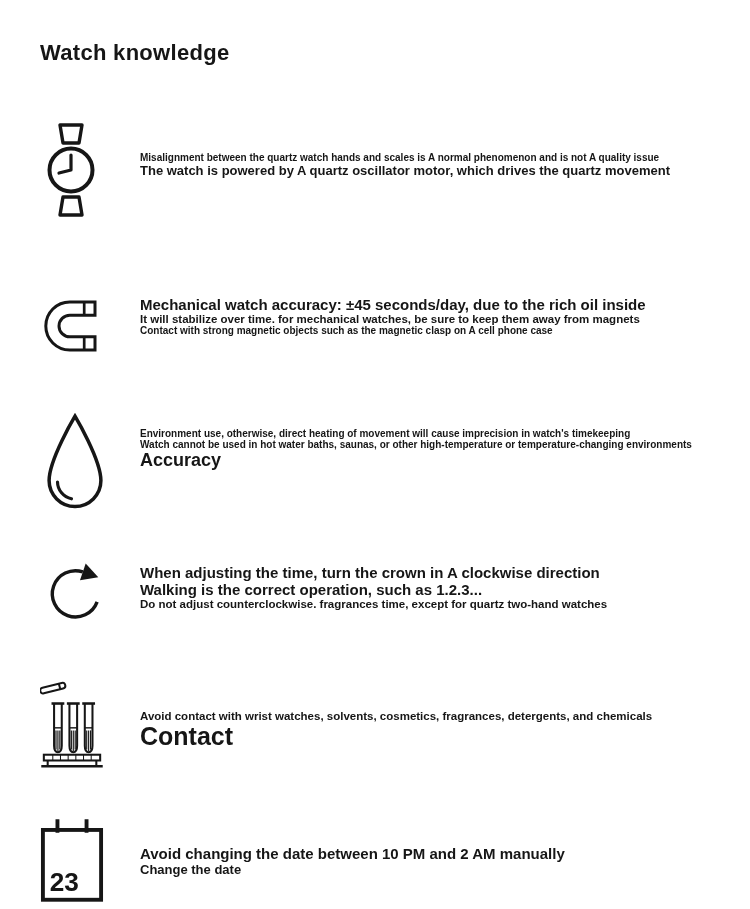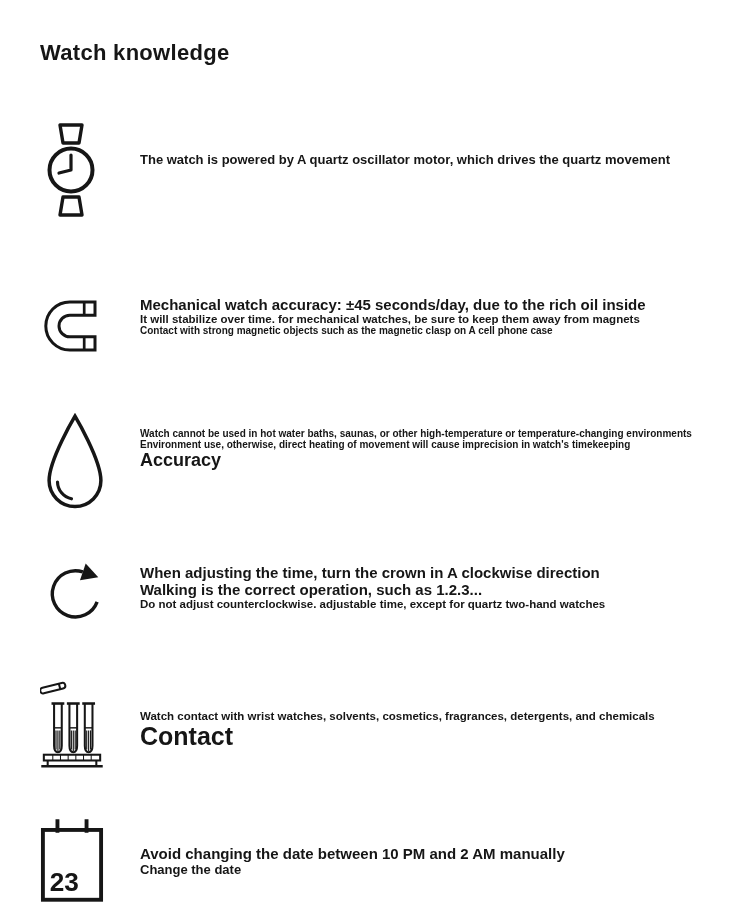--- a/index.html
+++ b/index.html
@@ -57,20 +57,21 @@
   <section class="row sec-1">
     <div class="icon-cell">
       <svg viewBox="0 0 62 96" width="62" height="96" aria-hidden="true">
         <path class="stroke" stroke-width="3.4" stroke-linejoin="round" d="M20,3 L42,3 L39,21 L23,21 Z"></path>
         <circle class="stroke" stroke-width="4" cx="31" cy="48" r="21.5"></circle>
         <path class="stroke" stroke-width="3.2" stroke-linecap="round" d="M31,48 L31,33 M31,48 L19,51"></path>
         <path class="stroke" stroke-width="3.4" stroke-linejoin="round" d="M23,75 L39,75 L42,93 L20,93 Z"></path>
       </svg>
     </div>
     <div class="text-cell pt-30">
+      <p class="line t-xs ind-28">Misalignment between the quartz watch hands and scales is A normal phenomenon and is not A quality issue</p>
       <p class="line t-md mt-5 ind-10">The watch is powered by A quartz oscillator motor, which drives the quartz movement</p>
     </div>
   </section>
 
   <section class="row sec-2">
     <div class="icon-cell">
       <svg viewBox="0 0 100 100" width="62" height="60" aria-hidden="true">
         <path class="stroke" stroke-width="5" stroke-linejoin="miter" d="M90,10 L48,10 A40,40 0 0 0 48,90 L90,90 L90,68 L48,68 A18,18 0 0 1 48,32 L90,32 Z"></path>
         <path class="stroke" stroke-width="4.5" d="M72,10 L72,32 M72,68 L72,90"></path>
       </svg>
@@ -83,37 +84,37 @@
   </section>
 
   <section class="row sec-3">
     <div class="icon-cell">
       <svg viewBox="0 0 100 140" width="70" height="98" aria-hidden="true">
         <path class="stroke" stroke-width="5" d="M50,6 C50,6 13,68 13,98 A37,37 0 0 0 87,98 C87,68 50,6 50,6 Z"></path>
         <path class="stroke" stroke-width="4.5" stroke-linecap="round" d="M25,100 A25,25 0 0 0 45,124"></path>
       </svg>
     </div>
     <div class="text-cell pt-16">
+      <p class="line t-xs mt-14 ind-14">Environment use, otherwise, direct heating of movement will cause imprecision in watch's timekeeping</p>
       <p class="line t-xs">Watch cannot be used in hot water baths, saunas, or other high-temperature or temperature-changing environments</p>
-      <p class="line t-xs mt-14 ind-14">Environment use, otherwise, direct heating of movement will cause imprecision in watch's timekeeping</p>
       <p class="line t-xl mt-6 ind-8">Accuracy</p>
     </div>
   </section>
 
   <section class="row sec-4">
     <div class="icon-cell">
       <svg viewBox="0 0 100 100" width="68" height="70" aria-hidden="true">
         <path class="stroke" stroke-width="5" d="M84,66 A34,34 0 1 1 63,22"></path>
         <polygon class="ink" points="85.7,29.8 58.8,34.3 67.2,9.7"></polygon>
       </svg>
     </div>
     <div class="text-cell pt-8">
       <p class="line t-lg ind-40">When adjusting the time, turn the crown in A clockwise direction</p>
       <p class="line t-lg mt-9 ind-10">Walking is the correct operation, such as 1.2.3...</p>
-      <p class="line t-sm mt-10 ind-8">Do not adjust counterclockwise. adjustable time, except for quartz two-hand watches</p>
+      <p class="line t-sm mt-10 ind-8">Do not adjust counterclockwise. fragrances time, except for quartz two-hand watches</p>
     </div>
   </section>
 
   <section class="row sec-5">
     <div class="icon-cell">
       <svg viewBox="0 0 100 140" width="64" height="92" aria-hidden="true">
         <defs>
           <g id="tube">
             <line x1="-10" y1="38" x2="10" y2="38" stroke-width="4"></line>
             <path d="M-6,38 L-6,104 Q-6,114 0,114 Q6,114 6,104 L6,38"></path>
@@ -138,21 +139,21 @@
           <line x1="56" y1="118" x2="56" y2="127" stroke-width="1.6"></line>
           <line x1="68" y1="118" x2="68" y2="127" stroke-width="1.6"></line>
           <line x1="80" y1="118" x2="80" y2="127" stroke-width="1.6"></line>
           <line x1="12" y1="127" x2="12" y2="136"></line>
           <line x1="88" y1="127" x2="88" y2="136"></line>
           <line x1="2" y1="136" x2="98" y2="136" stroke-width="3.6"></line>
         </g>
       </svg>
     </div>
     <div class="text-cell pt-32">
-      <p class="line t-sm ind-10">Watch contact with wrist watches, solvents, cosmetics, fragrances, detergents, and chemicals</p>
+      <p class="line t-sm ind-10">Avoid contact with wrist watches, solvents, cosmetics, fragrances, detergents, and chemicals</p>
       <p class="line t-xxl mt-5">Contact</p>
     </div>
   </section>
 
   <section class="row sec-6">
     <div class="icon-cell">
       <svg viewBox="0 0 66 88" width="64" height="86" aria-hidden="true">
         <path class="stroke" stroke-width="4" d="M18,2 L18,16 M48,2 L48,16"></path>
         <rect class="stroke" stroke-width="4" x="3" y="13" width="60" height="72"></rect>
         <text class="ink cal-num" x="10" y="76" font-size="27">23</text>

